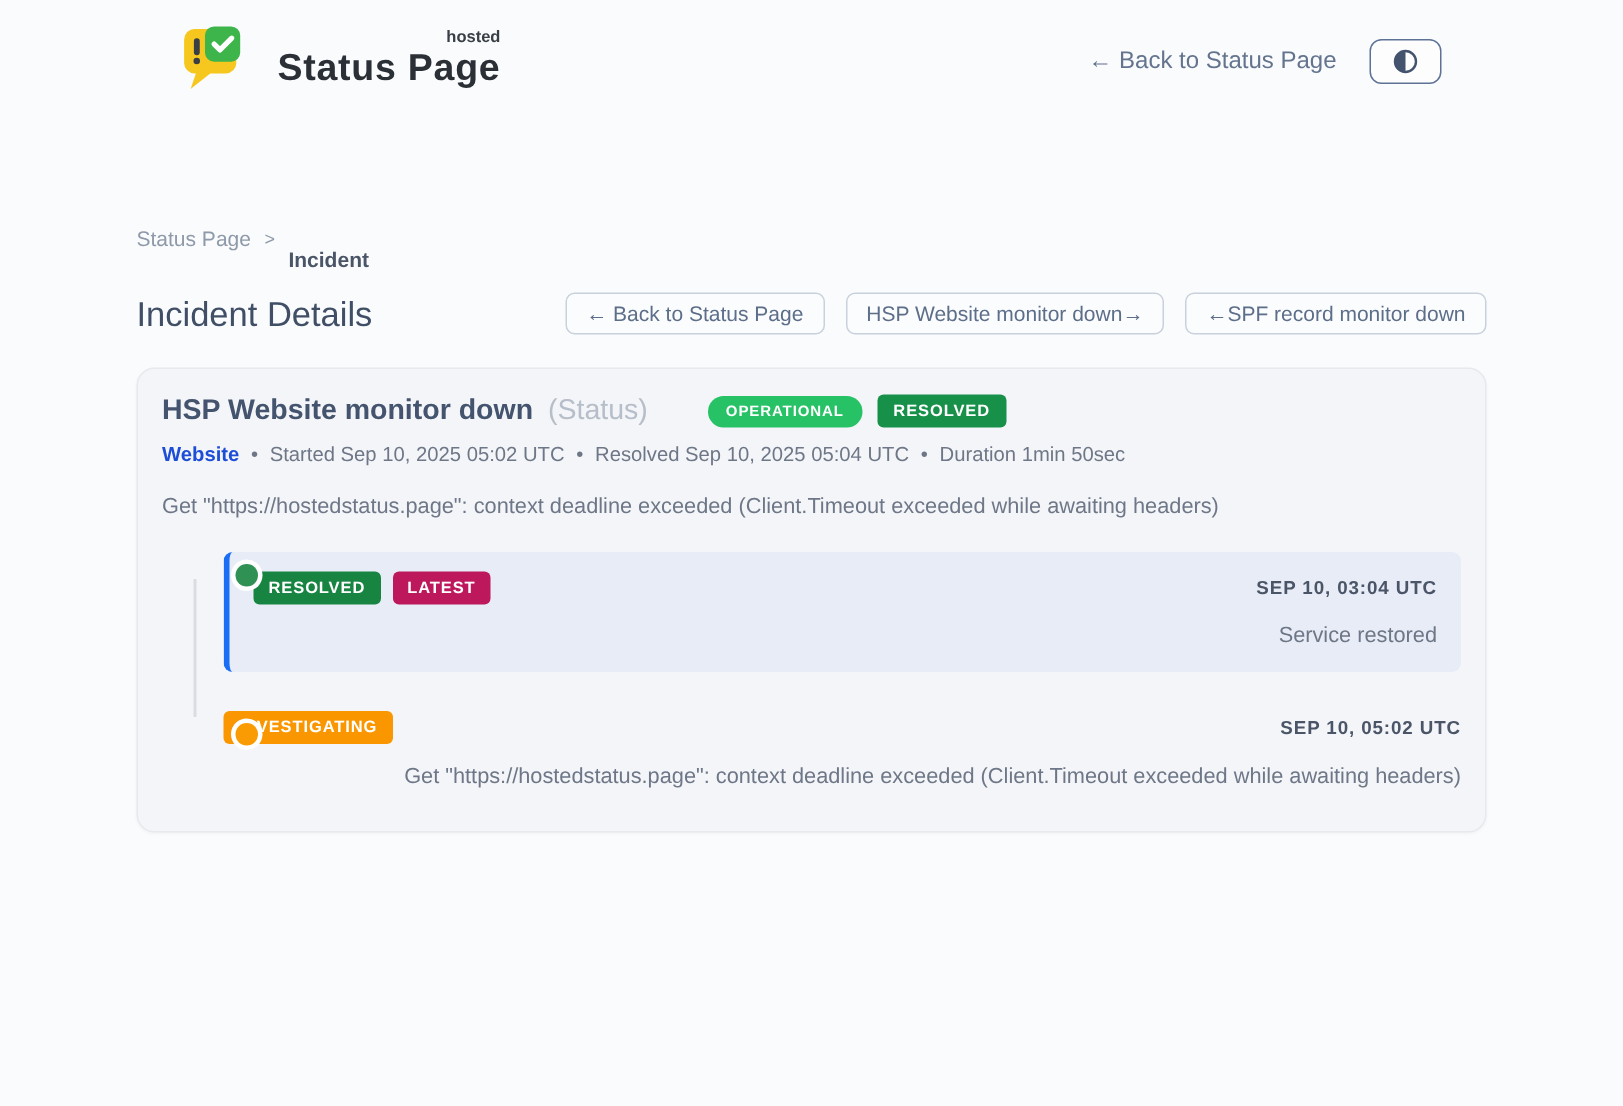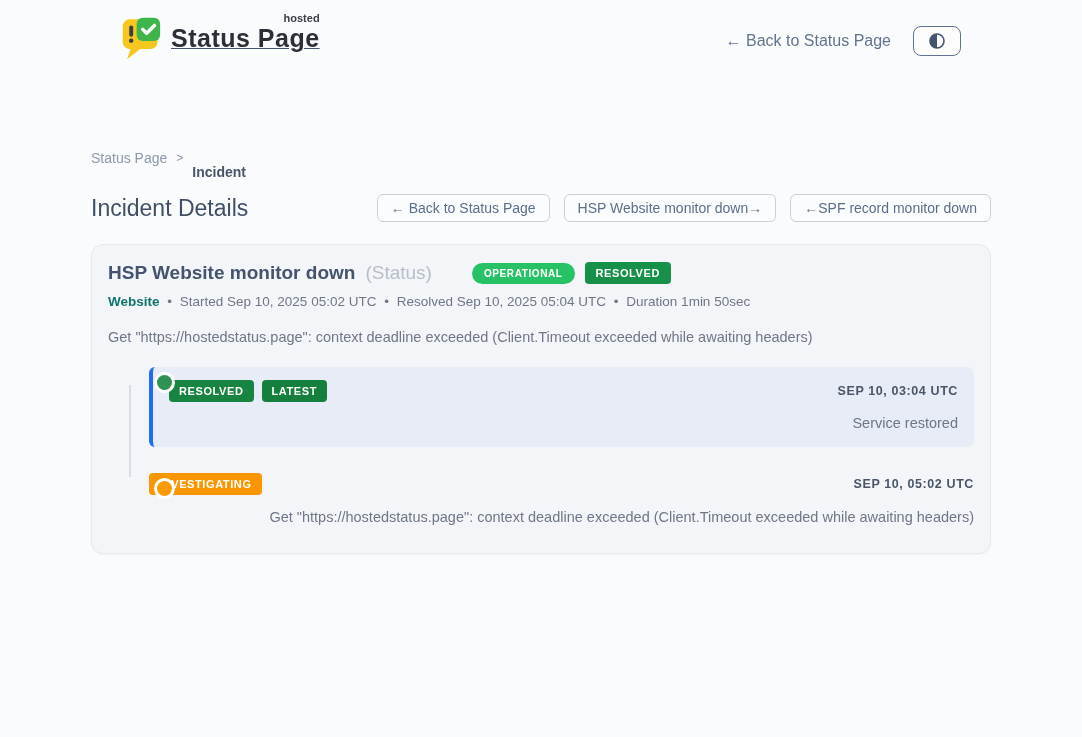--- a/index.html
+++ b/index.html
@@ -10,21 +10,21 @@
     color: #44546e;
     overflow: hidden;
   }
   .container { width: 900px; margin: 0 auto; }
 
   
   .header {
     display: flex; align-items: center; justify-content: space-between;
     padding: 16px 30px 14px 30px;
   }
-  .brand { display: flex; gap: 10px; cursor: pointer; text-decoration: underline; }
+  .brand { display: flex; align-items: center; gap: 24px; cursor: pointer; }
   .brand-text-wrap { position: relative; display: inline-block; padding-top: 8px; }
   .brand-name { font-size: 25px; font-weight: bold; color: #2b2f36; letter-spacing: 0.5px; }
   .brand-sup {
     position: absolute; top: -4px; right: 0;
     font-size: 11px; color: #3a3f46; font-weight: 600;
   }
   .header-right { display: flex; align-items: center; gap: 22px; }
   .back-link { font-size: 16px; color: #64748f; text-decoration: none; cursor: pointer; }
   .theme-toggle {
     width: 48px; height: 30px; background: #fdfdfe;
@@ -67,21 +67,21 @@
   }
   .badge-operational {
     background: #27c266; border-radius: 999px;
     font-size: 10px; padding: 5px 12px; margin-left: 30px;
   }
   .badge-resolved-head {
     background: #17904a; border-radius: 4px;
     font-size: 11px; padding: 5px 11px;
   }
   .meta-row { margin-top: 10px; font-size: 13.5px; color: #6e7787; }
-  .meta-row .meta-strong { color: #0f766e; font-weight: bold; }
+  .meta-row .meta-strong { color: #1d4ed8; font-weight: bold; }
   .meta-sep { margin: 0 4px; }
   .incident-description { margin-top: 20px; font-size: 14.5px; color: #6e7787; }
 
   
   .timeline { position: relative; margin-top: 22px; padding-left: 41px; }
   .t-connector {
     position: absolute; left: 21px; top: 18px; height: 92px;
     width: 2px; background: #d9dde3;
   }
   .t-entry { position: relative; }
@@ -93,21 +93,21 @@
   }
   .t-dot-green { background: #2f9254; }
   .t-dot-orange { background: #fb9b04; }
   .t-body-highlight {
     background: #e7ecf6; border-left: 4px solid #1a6ef5;
     border-radius: 6px; padding: 13px 16px 16px 16px;
   }
   .t-head { display: flex; align-items: center; gap: 8px; }
   .t-badge { border-radius: 4px; font-size: 11px; padding: 5px 10px; }
   .t-badge-green { background: #188442; }
-  .t-badge-blue { background: #15803d; }
+  .t-badge-blue { background: #be185d; }
   .t-badge-orange { background: #fa9600; }
   .t-time {
     margin-left: auto; font-size: 12.5px; color: #4a5568;
     letter-spacing: 0.6px; font-weight: 600;
   }
   .t-message { margin-top: 13px; font-size: 14.5px; color: #6e7787; text-align: right; }
   .t-body-plain .t-message { margin-top: 14px; }
 
   
   .footer { margin-top: 183px; text-align: center; }

